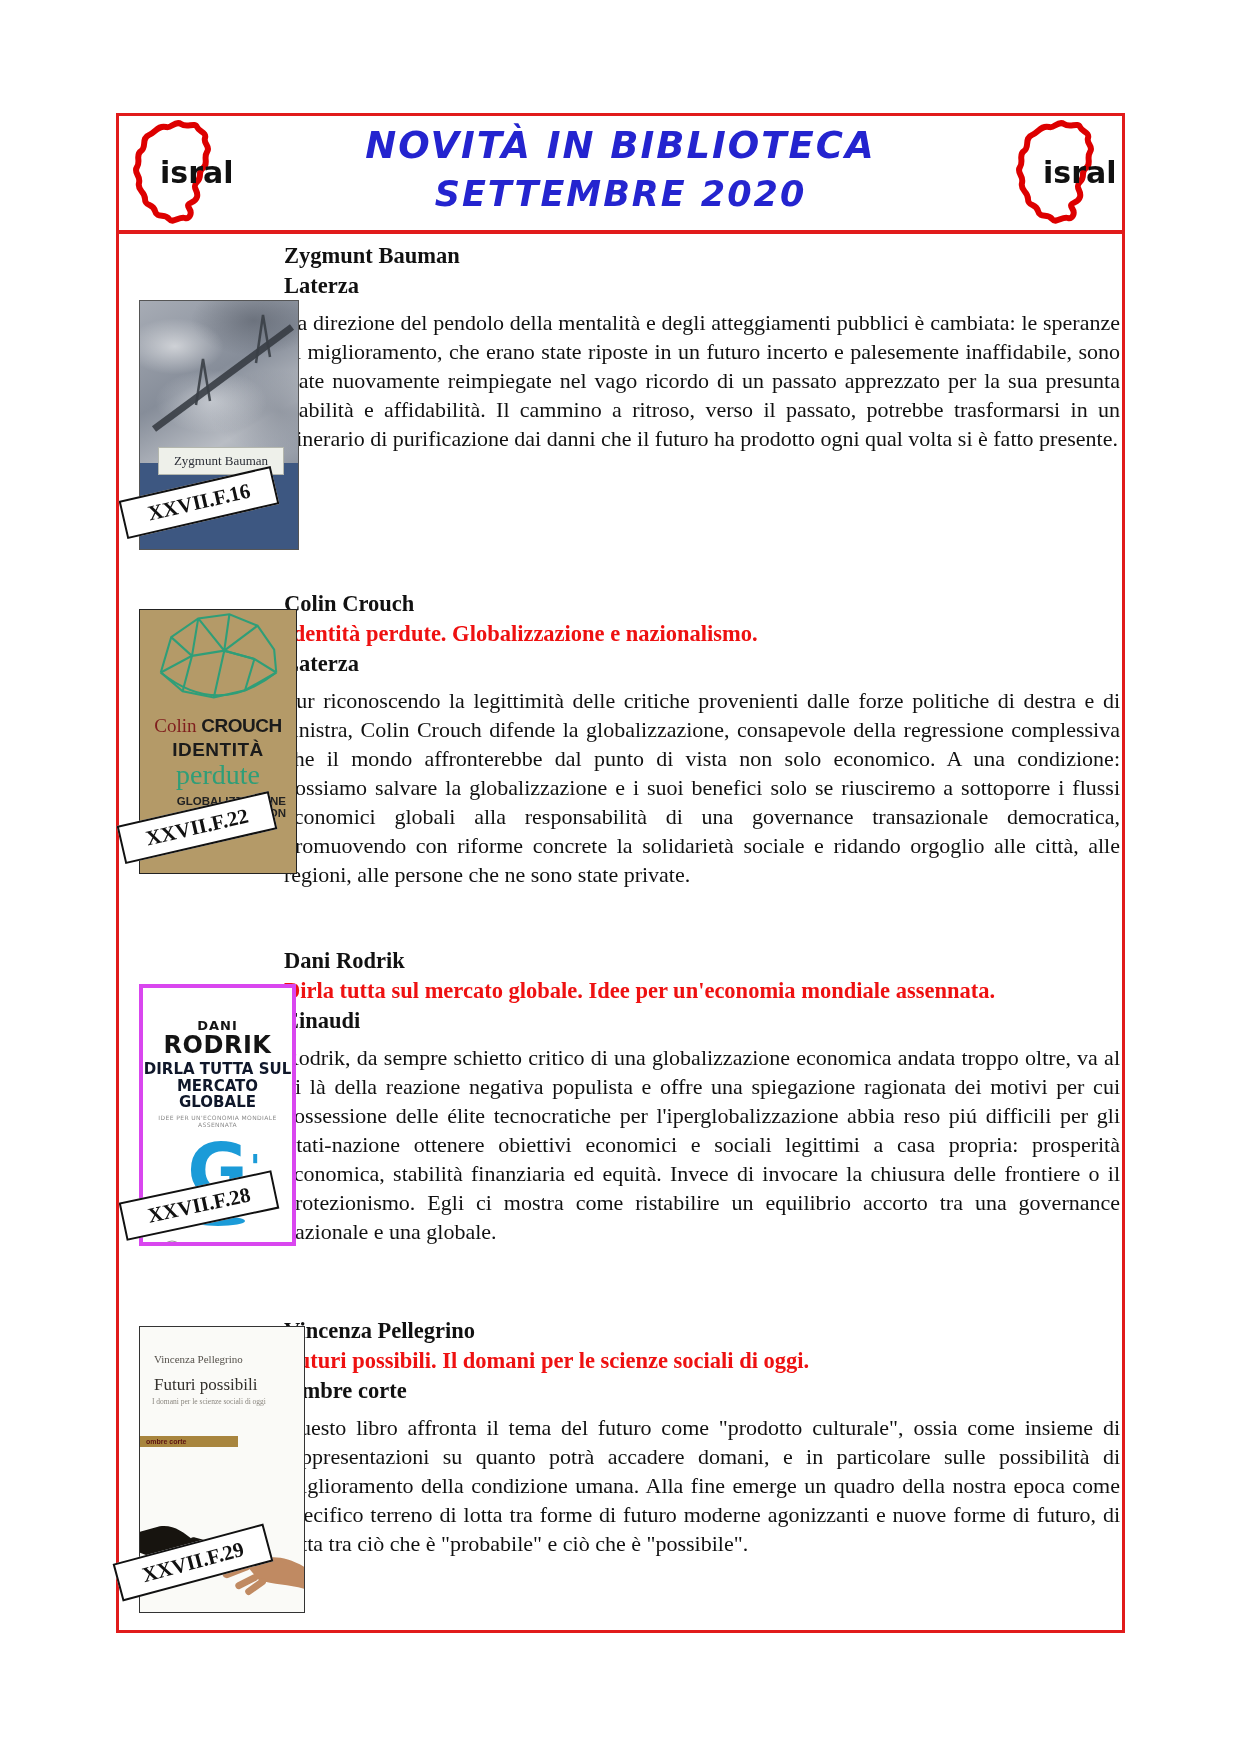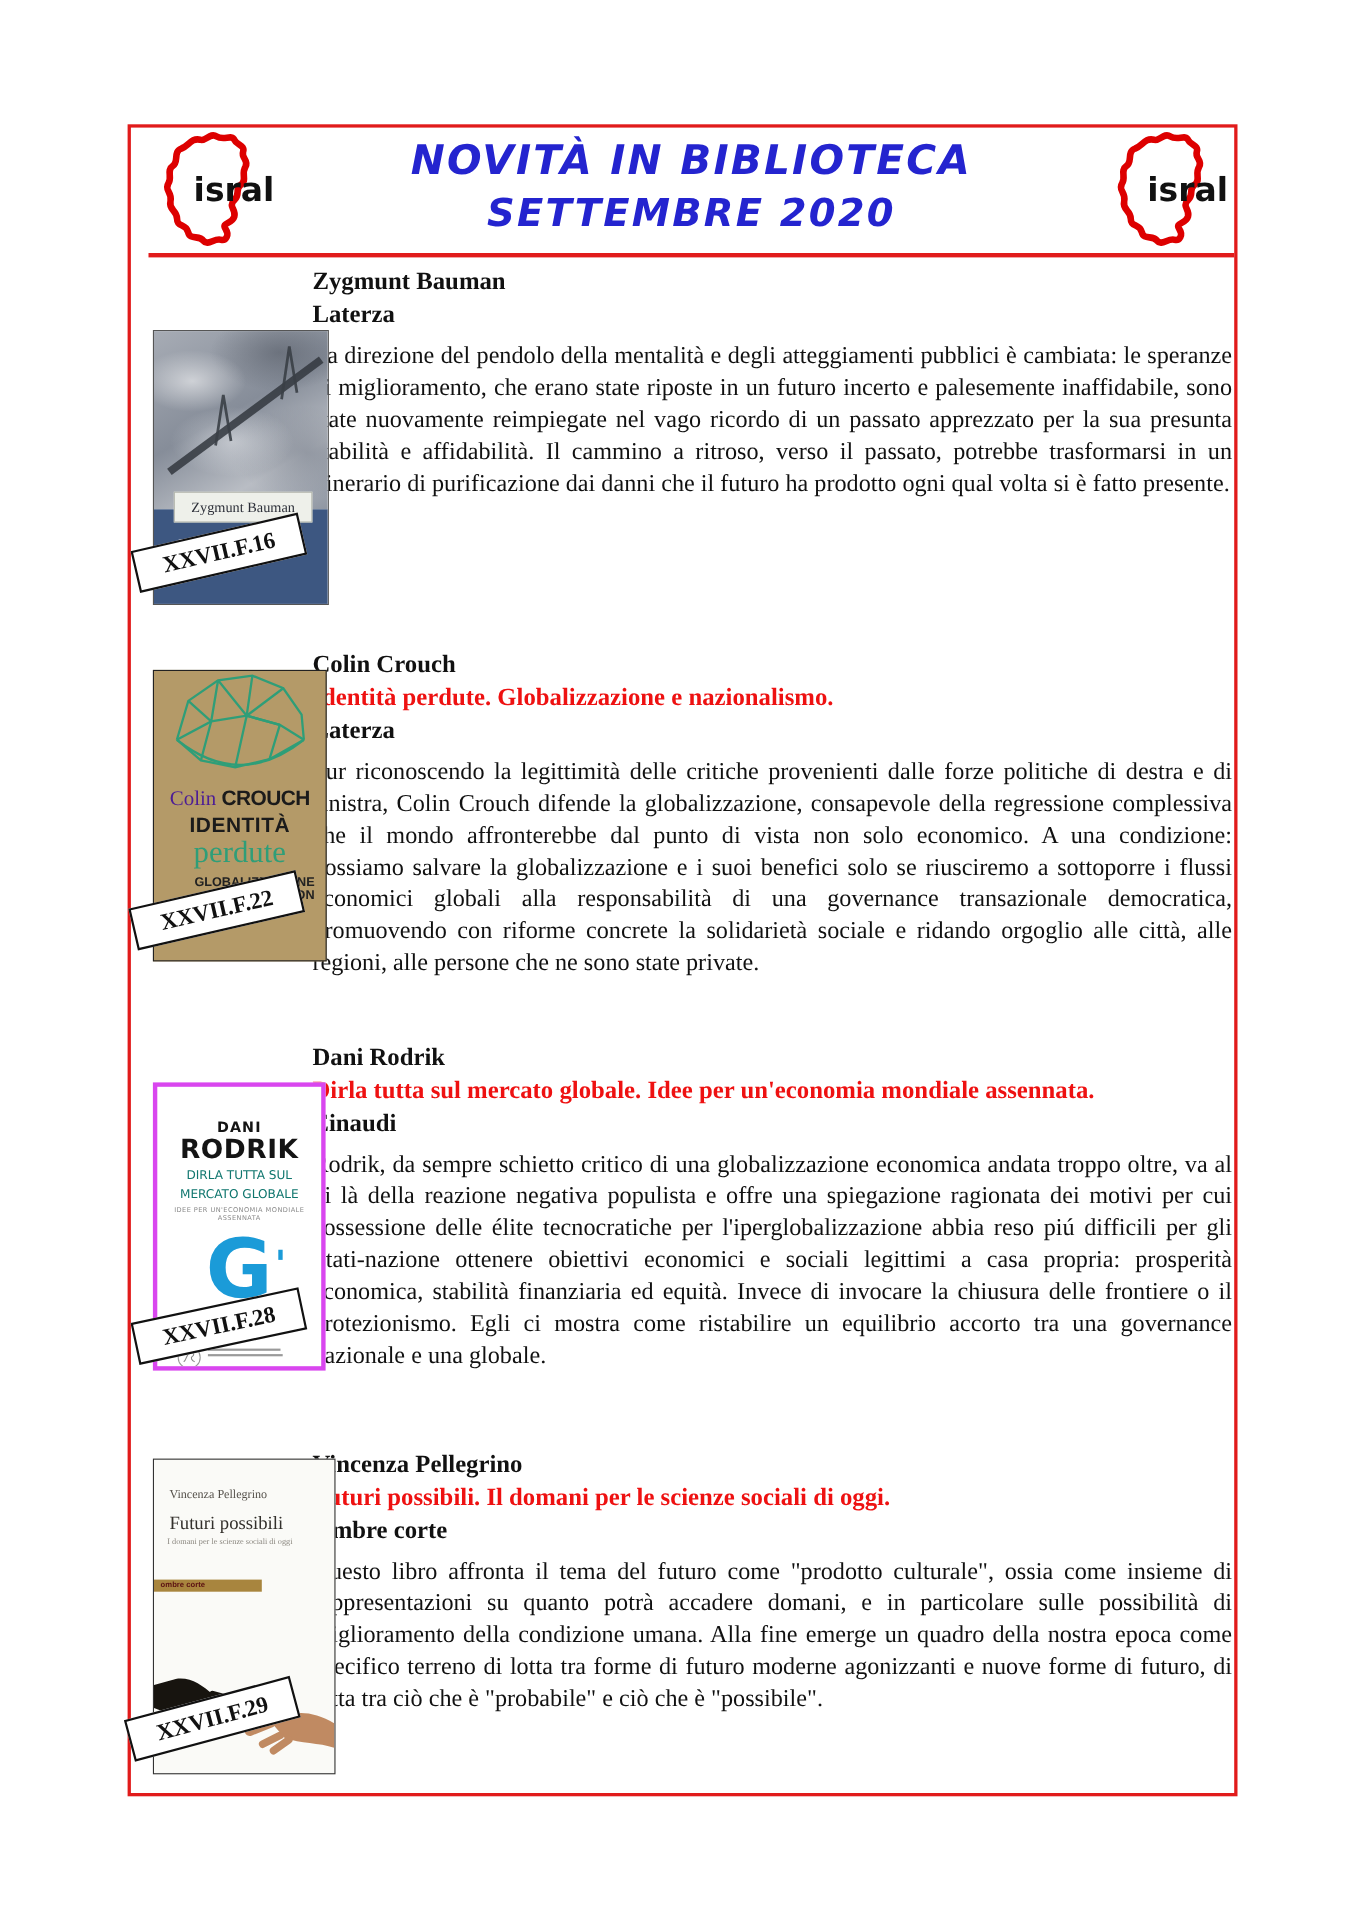--- a/index.html
+++ b/index.html
@@ -1,19 +1,19 @@
 <!DOCTYPE html>
 <html><head>
 <meta charset="utf-8">
 <style>
   html,body{margin:0;padding:0;width:1240px;height:1754px;background:#fff;overflow:hidden;}
   body{font-family:"Liberation Serif",serif;color:#111;}
   .frame{position:absolute;left:116px;top:113px;width:1009px;height:1520px;border:3px solid #e11b1b;box-sizing:border-box;background:#fff;}
   
-  .header{position:absolute;top:0;left:16px;right:0;height:114px;border-bottom:4px solid #e11b1b;}
+  .header{position:absolute;top:0;left:0;right:0;height:114px;border-bottom:4px solid #e11b1b;}
   .hlogo{position:absolute;top:3px;width:112px;height:106px;}
   .hlogo.left{left:4px;} .hlogo.right{right:4px;}
   .htitle{position:absolute;left:120px;right:120px;text-align:center;color:#2424cf;
           font-family:"DejaVu Sans",sans-serif;font-style:italic;font-weight:bold;letter-spacing:2px;}
   .htitle.l1{top:8px;font-size:37px;}
   .htitle.l2{top:58px;font-size:35px;}
   
   .book-text{position:absolute;left:165px;width:836px;}
   .bt-line{font-size:22.5px;line-height:30px;font-weight:bold;}
   .bt-title{color:#ee1111;}
@@ -30,32 +30,32 @@
       radial-gradient(80px 45px at 45% 62%,rgba(235,237,240,.5),transparent 70%),
       radial-gradient(100px 60px at 88% 68%,rgba(110,117,130,.5),transparent 70%),
       linear-gradient(150deg,#a7acb5 0%,#868d99 45%,#b9bdc4 75%,#8f96a2 100%);}
   .cov1-authorbox{position:absolute;top:146px;left:18px;width:124px;height:26px;background:#eef0ea;
       border:1px solid #b4b7ae;z-index:2;text-align:center;font-size:13px;line-height:26px;color:#2c2f38;}
   .cov1-band{position:absolute;top:162px;left:0;right:0;bottom:0;background:#3d5781;}
   .cov1-band span{display:block;margin-top:24px;text-align:center;color:#cdd4e0;font-size:13.5px;letter-spacing:3px;}
   
   .cov2{top:493px;width:158px;height:265px;border:1px solid #222;background:#b49a68;}
   .c2-author{margin-top:2px;text-align:center;font-size:19px;white-space:nowrap;}
-  .c2-author .first{color:#4c1d95;font-family:"Liberation Serif",serif;}
+  .c2-author .first{color:#7f1d1d;font-family:"Liberation Serif",serif;}
   .c2-author .last{color:#1b1b1b;font-weight:bold;font-family:"Liberation Sans",sans-serif;letter-spacing:-.5px;}
   .c2-t1{text-align:center;font-family:"Liberation Sans",sans-serif;font-weight:bold;font-size:19px;color:#1b1b1b;letter-spacing:.5px;margin-top:2px;}
   .c2-t2{text-align:center;font-family:"Liberation Serif",serif;font-size:28px;color:#2f9e78;margin-top:-2px;}
   .c2-s1,.c2-s2{text-align:right;padding-right:10px;font-family:"Liberation Sans",sans-serif;font-weight:bold;font-size:11.5px;color:#222;}
   .c2-s1{margin-top:4px;}
   
   .cov3{top:868px;width:157px;height:262px;border:4px solid #d946ef;background:#fff;text-align:center;
         font-family:"DejaVu Sans",sans-serif;}
   .r-a1{margin-top:30px;font-size:13px;font-weight:bold;letter-spacing:1px;color:#141414;}
   .r-a2{font-size:24px;font-weight:bold;letter-spacing:.5px;color:#141414;line-height:24px;}
-  .r-t{font-size:11px;font-weight:normal;color:#0f766e;line-height:16.5px;margin-top:4px;}
+  .r-t{font-size:15px;font-weight:bold;color:#0f172a;line-height:16.5px;margin-top:4px;}
   .r-sub{font-size:6px;color:#8a8a8a;letter-spacing:.4px;margin-top:3px;}
   .r-g{position:relative;font-size:74px;font-weight:bold;color:#1b9bd8;line-height:70px;margin-top:8px;}
   .r-g .apos{position:absolute;top:-4px;margin-left:2px;font-size:34px;}
   .r-base{width:54px;height:10px;background:#1b9bd8;border-radius:50%;margin:2px auto 0;}
   .r-tick{width:3px;height:8px;background:#1b9bd8;margin:0 auto;transform:rotate(18deg);}
   .r-bottom{display:flex;align-items:flex-start;gap:6px;margin:14px 0 0 18px;}
   .r-logo{width:22px;height:22px;flex:0 0 auto;}
   .r-lines div{height:2.5px;background:#9a9a9a;margin:2.5px 0;}
   
   .cov4{top:1210px;width:166px;height:287px;border:1px solid #333;background:#fafaf7;}

